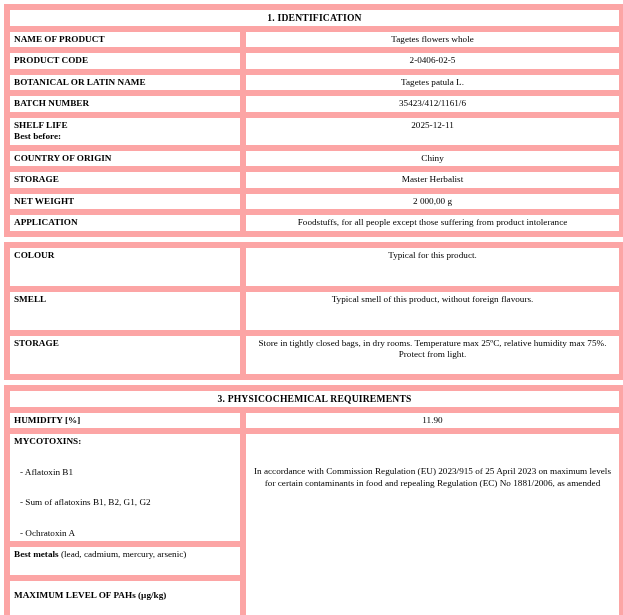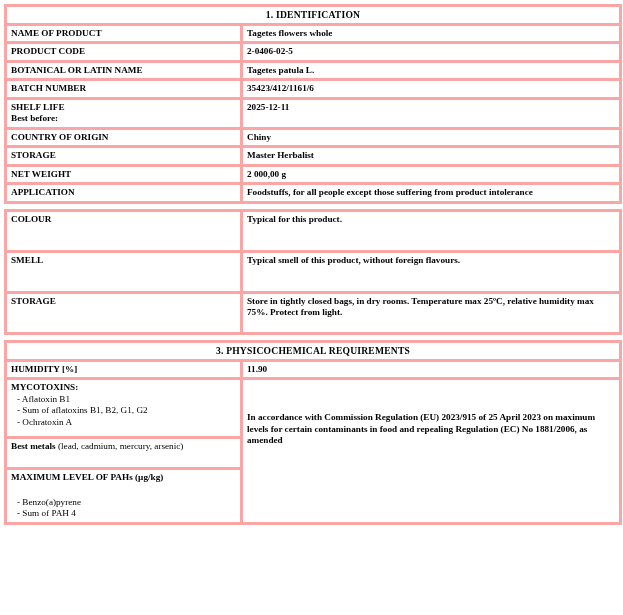--- a/index.html
+++ b/index.html
@@ -20,61 +20,63 @@
     padding: 4px 4px 0 4px;
     box-sizing: border-box;
   }
   table.spec {
     border-collapse: collapse;
     width: 615px;
     table-layout: fixed;
     margin-bottom: 5px;
   }
   table.spec td {
-    border: 3px solid #fca5a5;
+    border: 6px solid #fca5a5;
     padding: 2px 4px;
     vertical-align: top;
     line-height: 1.25;
   }
   .section-title td {
     text-align: center;
     font-weight: bold;
     font-size: 9.6px;
     padding: 4px 4px;
     letter-spacing: 0.2px;
   }
   .lbl {
     font-weight: bold;
     width: 236px;
   }
   .val {
-    font-weight: bold;
+    font-weight: normal;
+    text-align: center;
   }
   .row-tall td {
     height: 22px;
   }
   .row-xtall td {
     height: 34px;
   }
   .myco-label {
     font-weight: bold;
   }
   .myco-list {
     font-weight: normal;
     padding-left: 6px;
+    margin-top: 19px;
   }
   .center-mid {
     vertical-align: middle;
   }
   .small-note {
     font-weight: normal;
   }
   .bold { font-weight: bold; }
   .mt2 { margin-top: 13px; }
-  .mt6 { }
+  .mt6 { margin-top: 7px; }
   .inline-normal { font-weight: normal; }
 </style>
 </head>
 <body>
 
 <div class="page">
 
   <table class="spec">
     <colgroup>
         <col style="width:236px">

